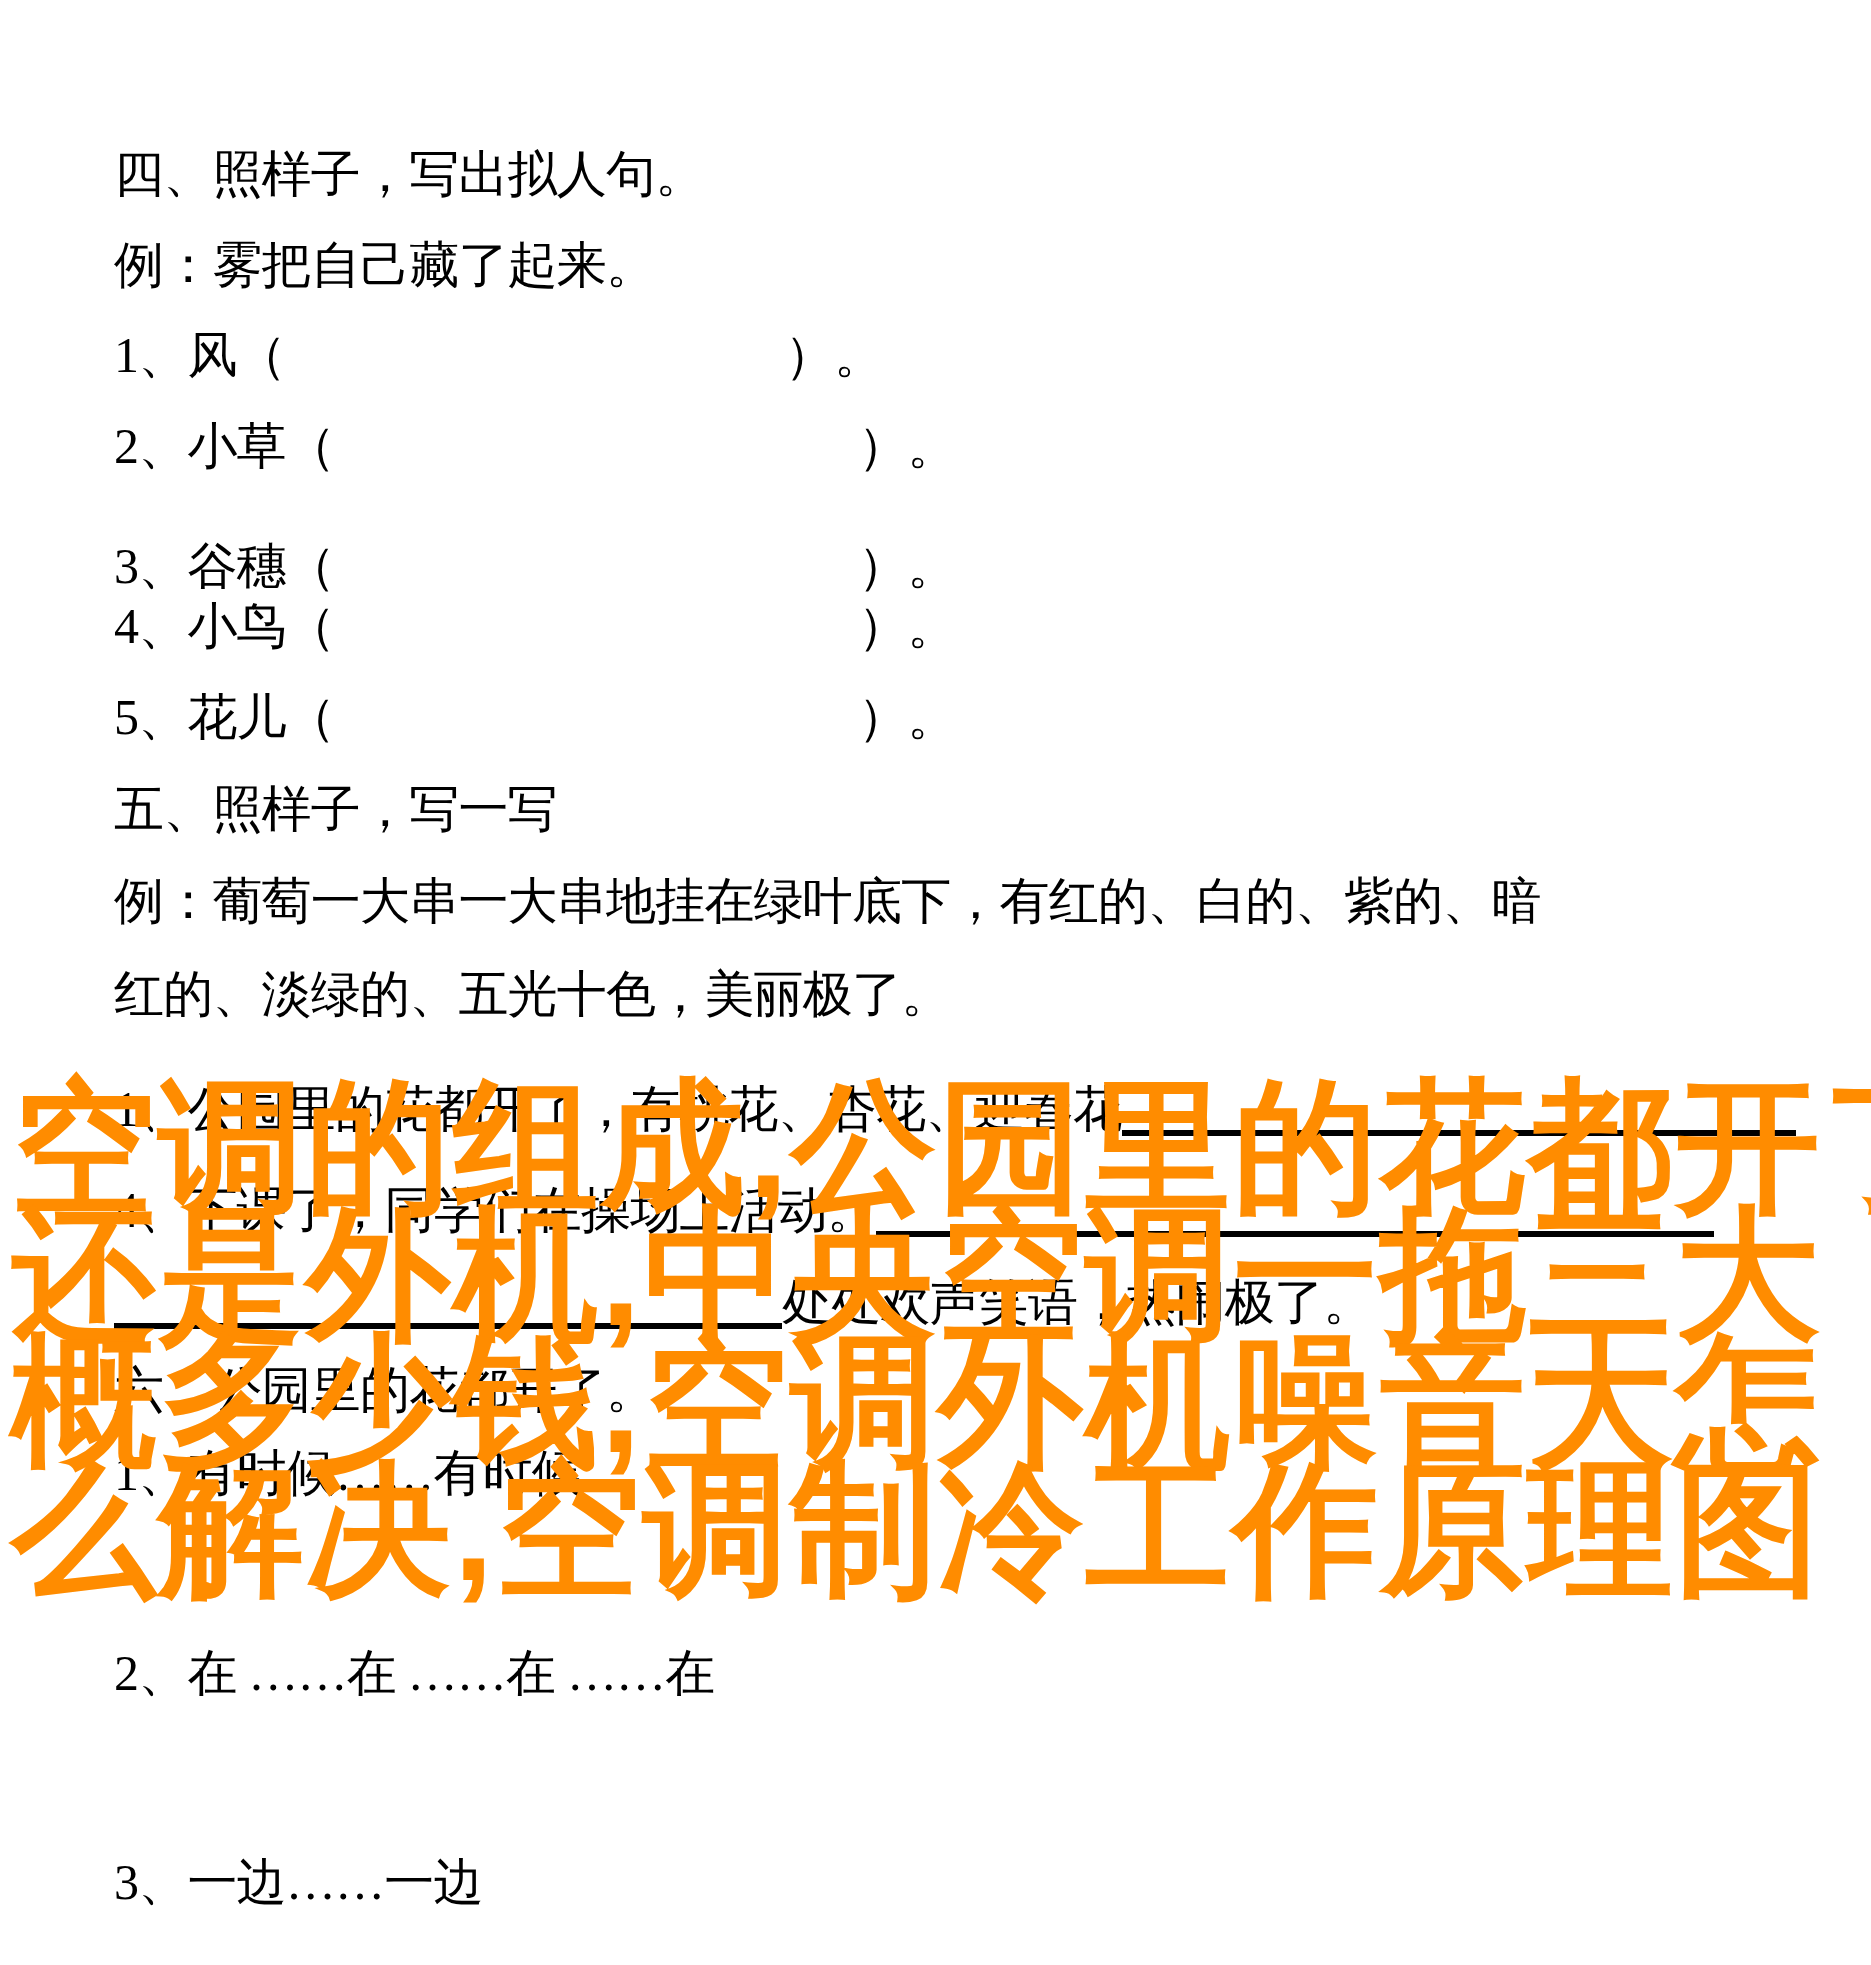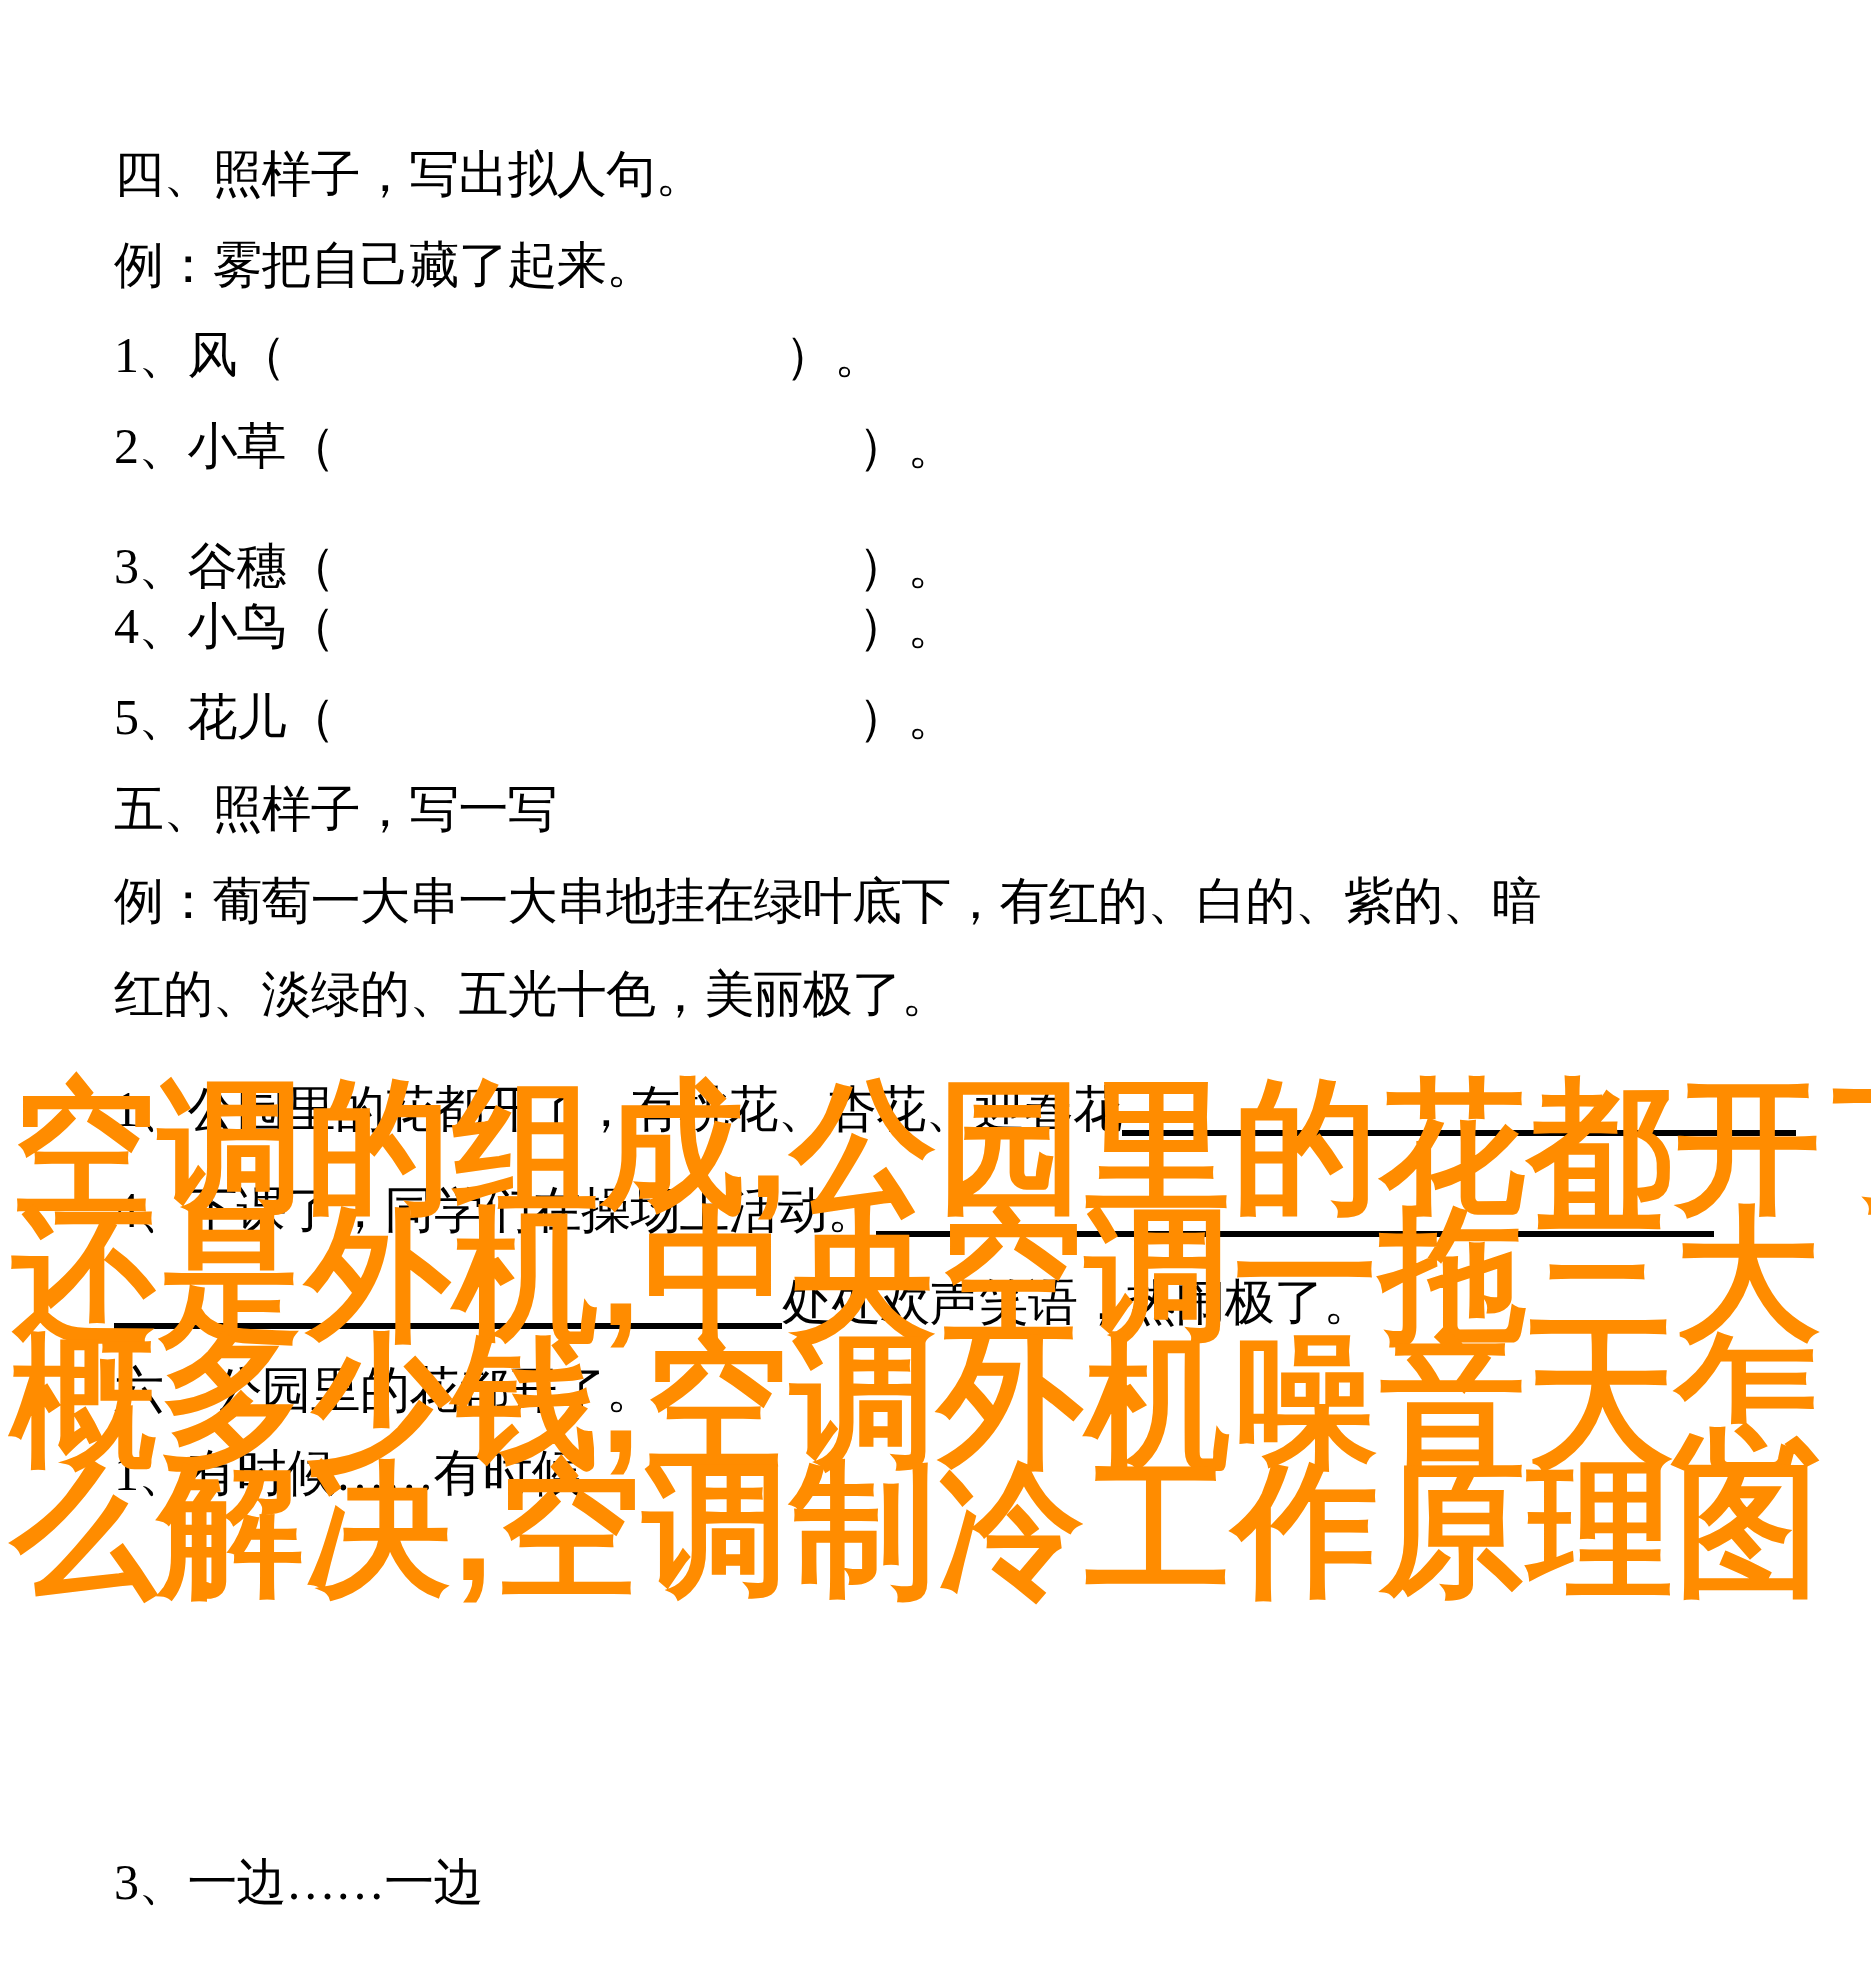--- a/index.html
+++ b/index.html
@@ -76,20 +76,21 @@
   </div>
 
   <div class="t row-flex" style="top:1275px">
     <span class="blank" style="width:668px"></span>
     <span>处处欢声笑语，热闹极了。</span>
   </div>
 
   <div class="t" style="top:1365px">六、公园里的花都开了。</div>
   <div class="t" style="top:1448px">1、有时候……有时候</div>
 
+  <div class="t" style="top:1648px">2、在 ……在 ……在 ……在</div>
   <div class="t" style="top:1857px">3、一边……一边</div>
 
   <div class="overlay-line" style="top:1075px;color:#FF8C00">空调的组成,公园里的花都开了</div>
   <div class="overlay-line" style="top:1203px;color:#FF8C00">还是外机,中央空调一拖三大</div>
   <div class="overlay-line" style="top:1330px;color:#FF8C00">概多少钱,空调外机噪音大怎</div>
   <div class="overlay-line" style="top:1458px;color:#FF8C00">么解决,空调制冷工作原理图</div>
 
 </div>
 
 

